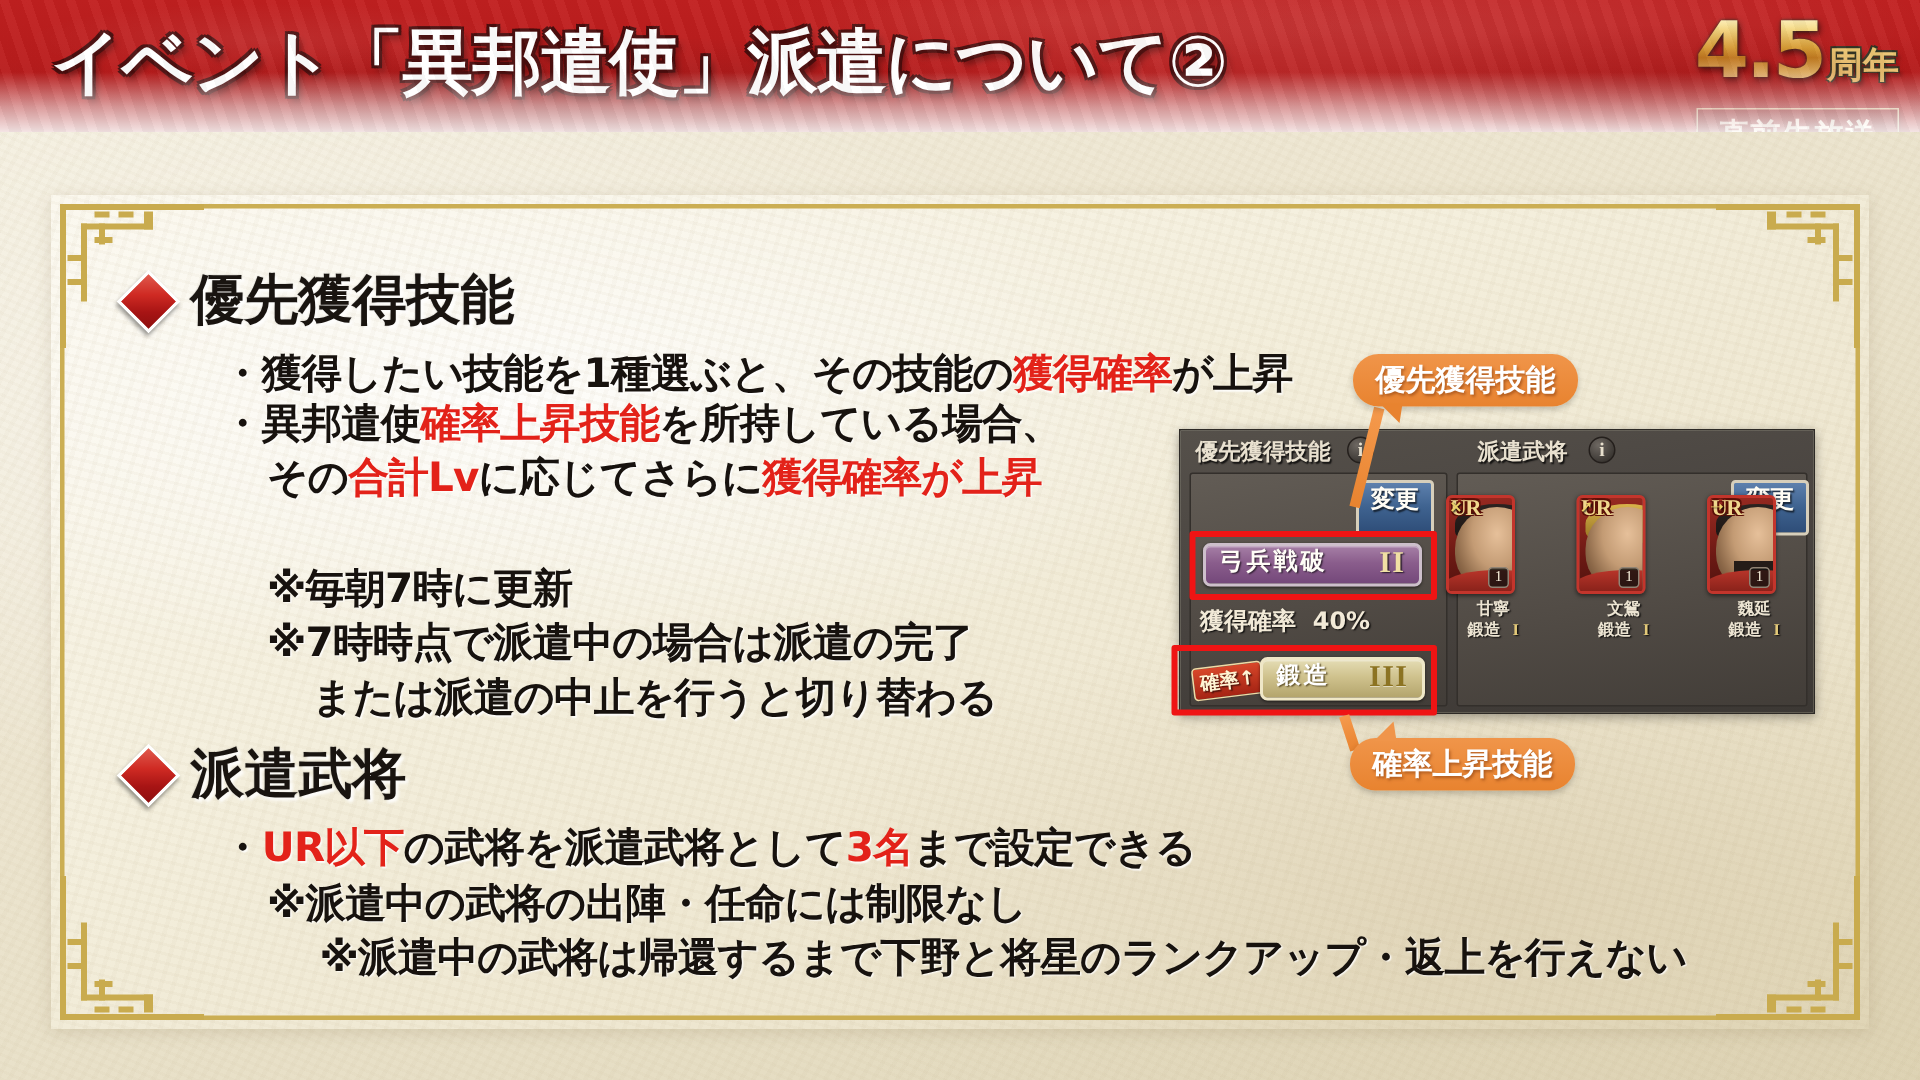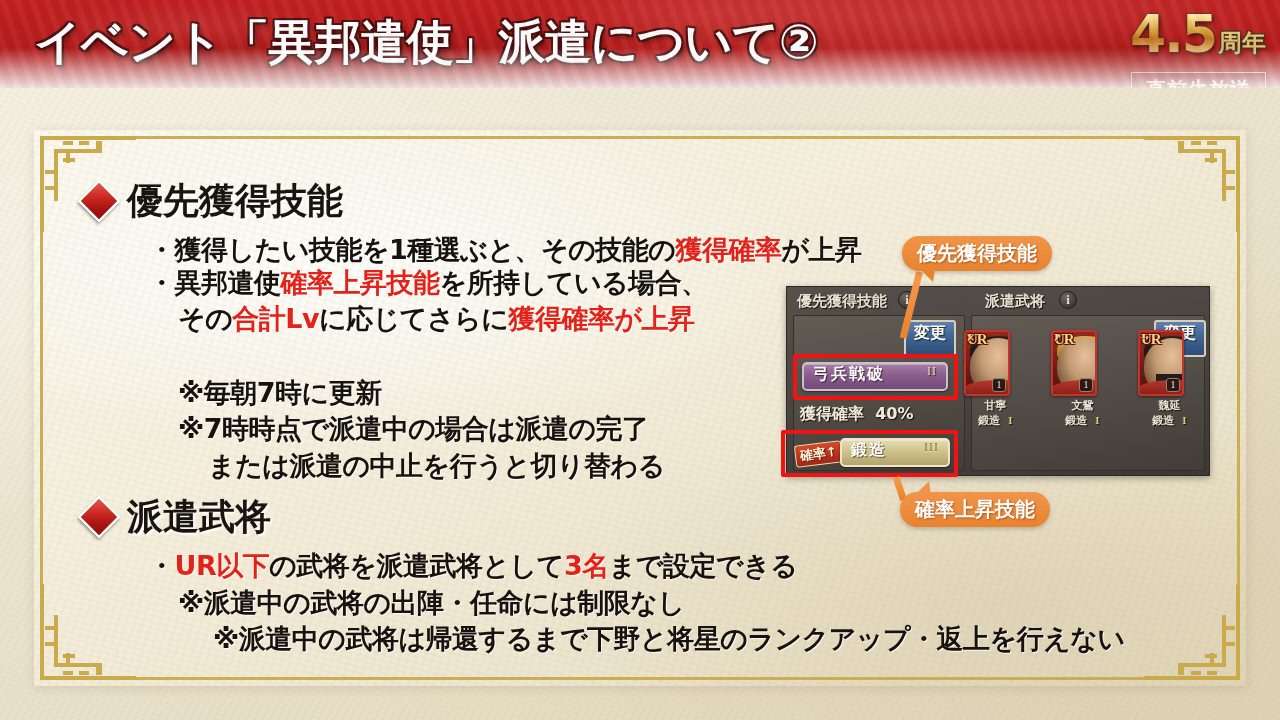--- a/index.html
+++ b/index.html
@@ -246,21 +246,21 @@
     border: 2px solid #efe7c7;
   }
   .skill-pill .nm {
     font-size: 16px; font-weight: bold; letter-spacing: 2px;
     white-space: nowrap;
   }
   .skill-pill.purple .nm { color: #fffdf7; text-shadow: 1px 1px 1px rgba(0,0,0,.6); }
   .skill-pill.gold   .nm { color: #ffffff; text-shadow: 1px 1px 1px rgba(70,55,20,.8); }
   .skill-pill .lv {
     margin-left: auto;
-    font-size: 12px; font-weight: normal;
+    font-size: 20px; font-weight: bold;
     font-family: "Liberation Serif", serif;
     letter-spacing: 1px;
   }
   .skill-pill.purple .lv { color: #f0dfa4; text-shadow: 1px 1px 1px rgba(0,0,0,.7); }
   .skill-pill.gold   .lv { color: #8c7322; text-shadow: 0 1px 0 rgba(255,255,255,.5); }
 
   #prob-text {
     position: absolute;
     font-size: 16px; font-weight: bold; color: #f2ead8;
     text-shadow: 1px 1px 1px rgba(0,0,0,.8);

